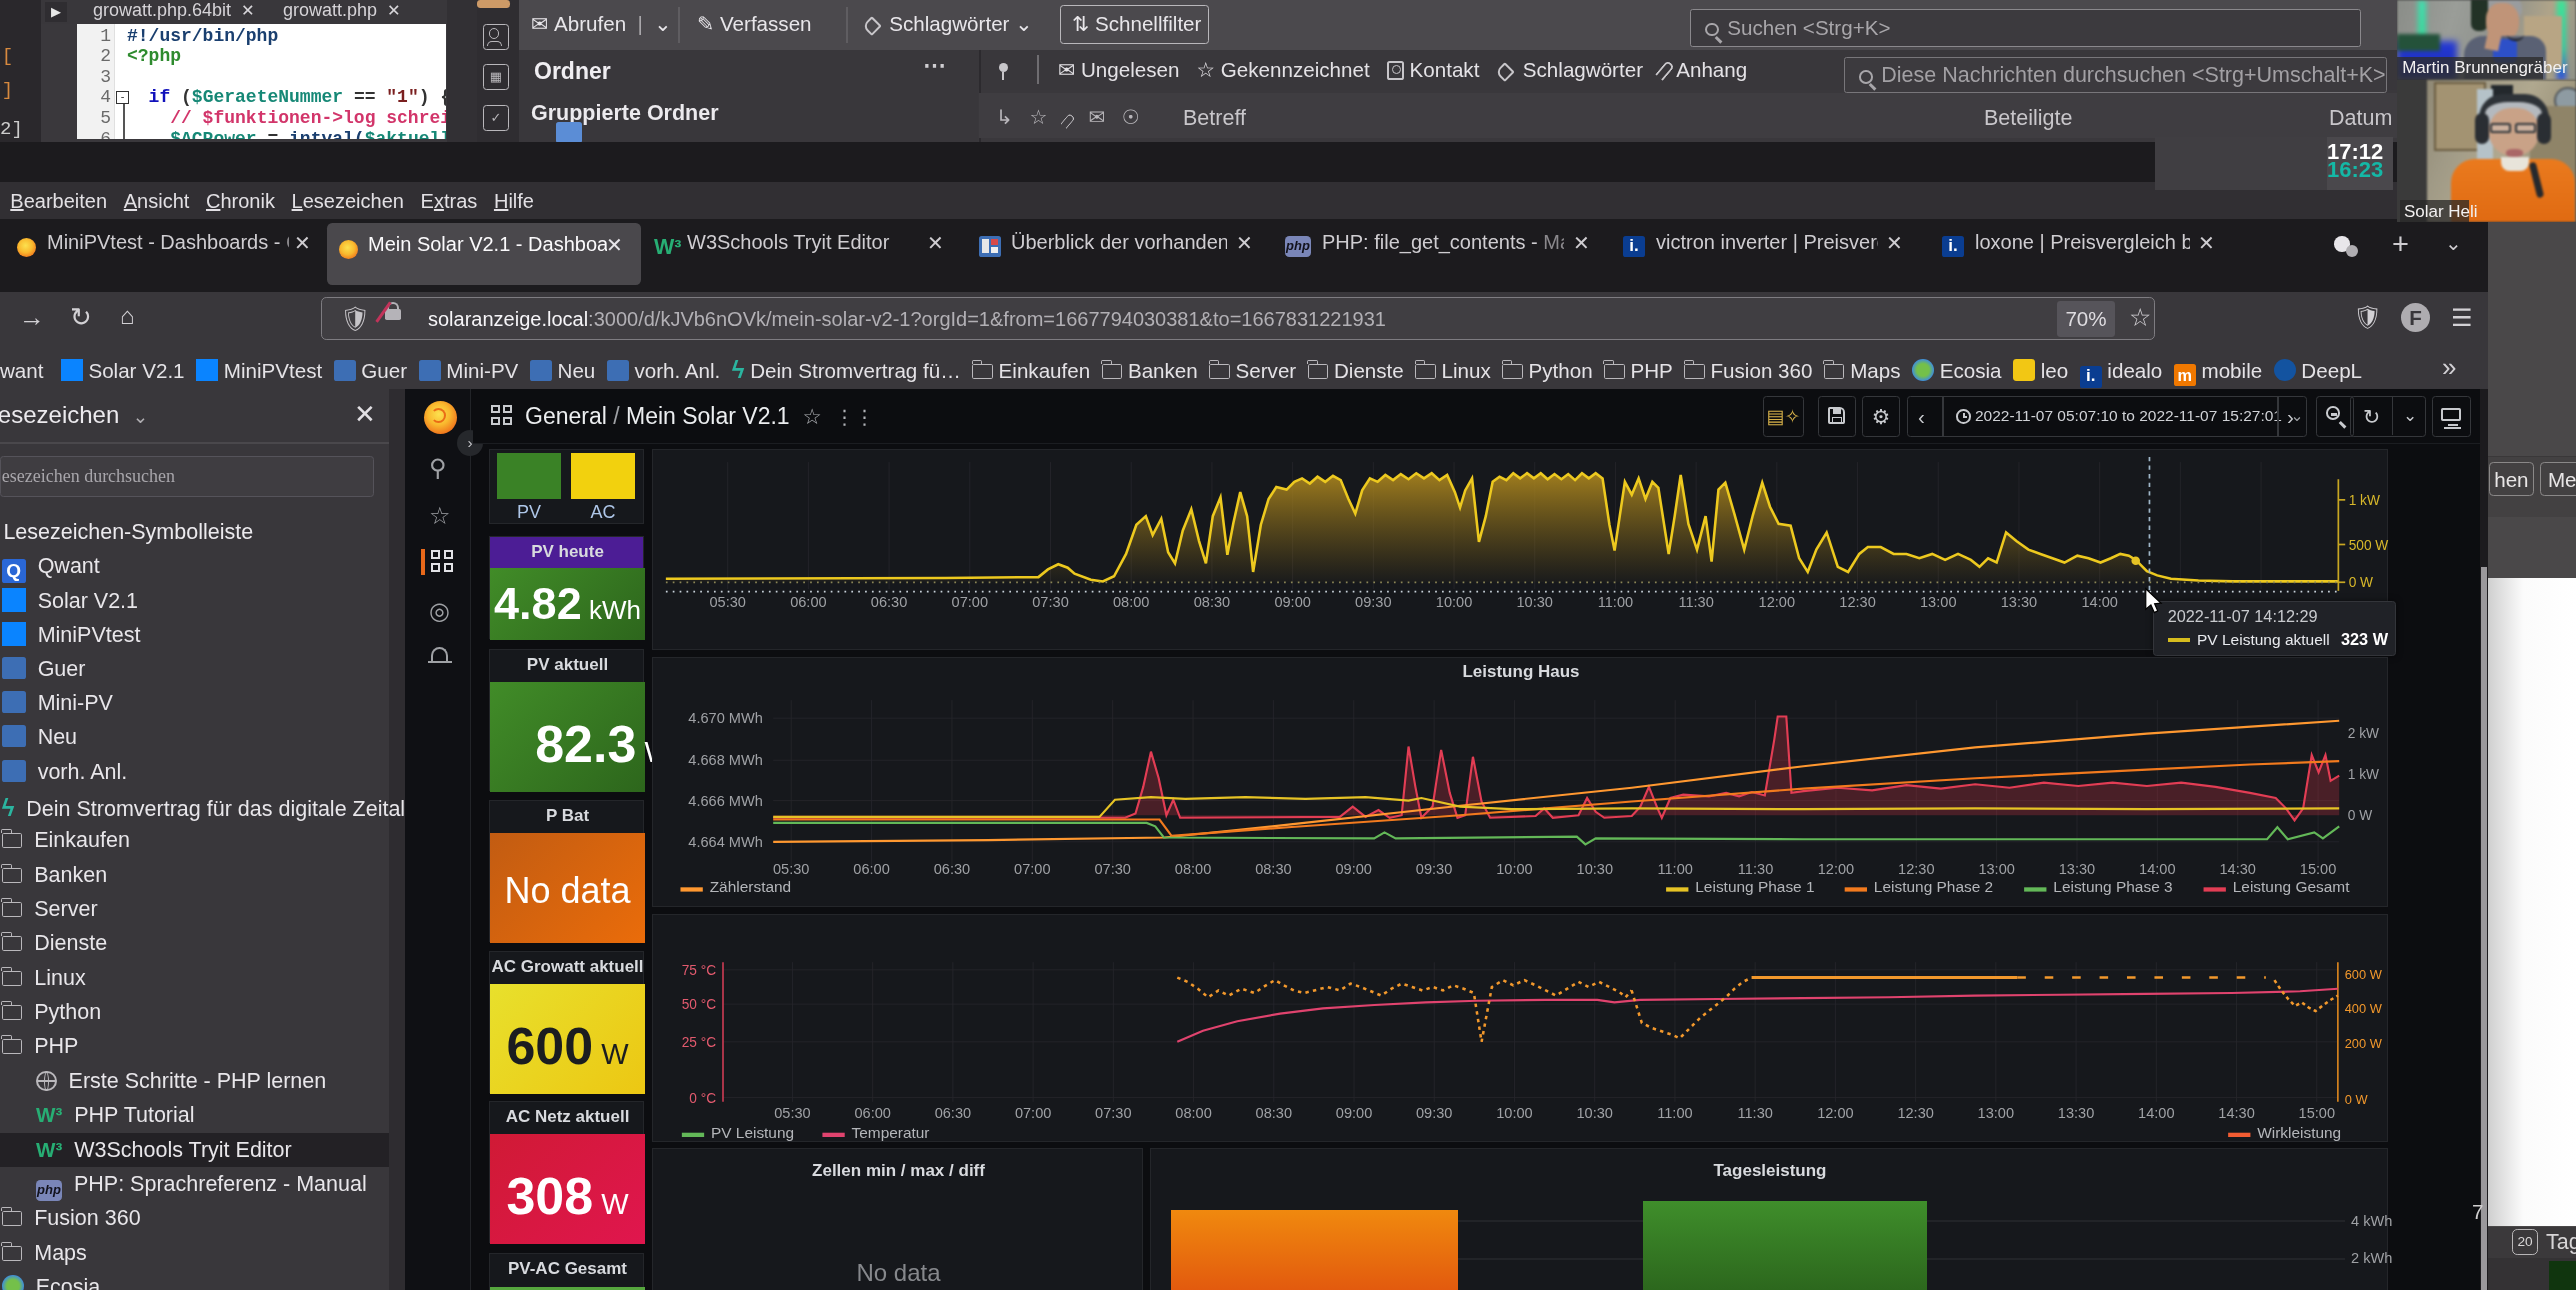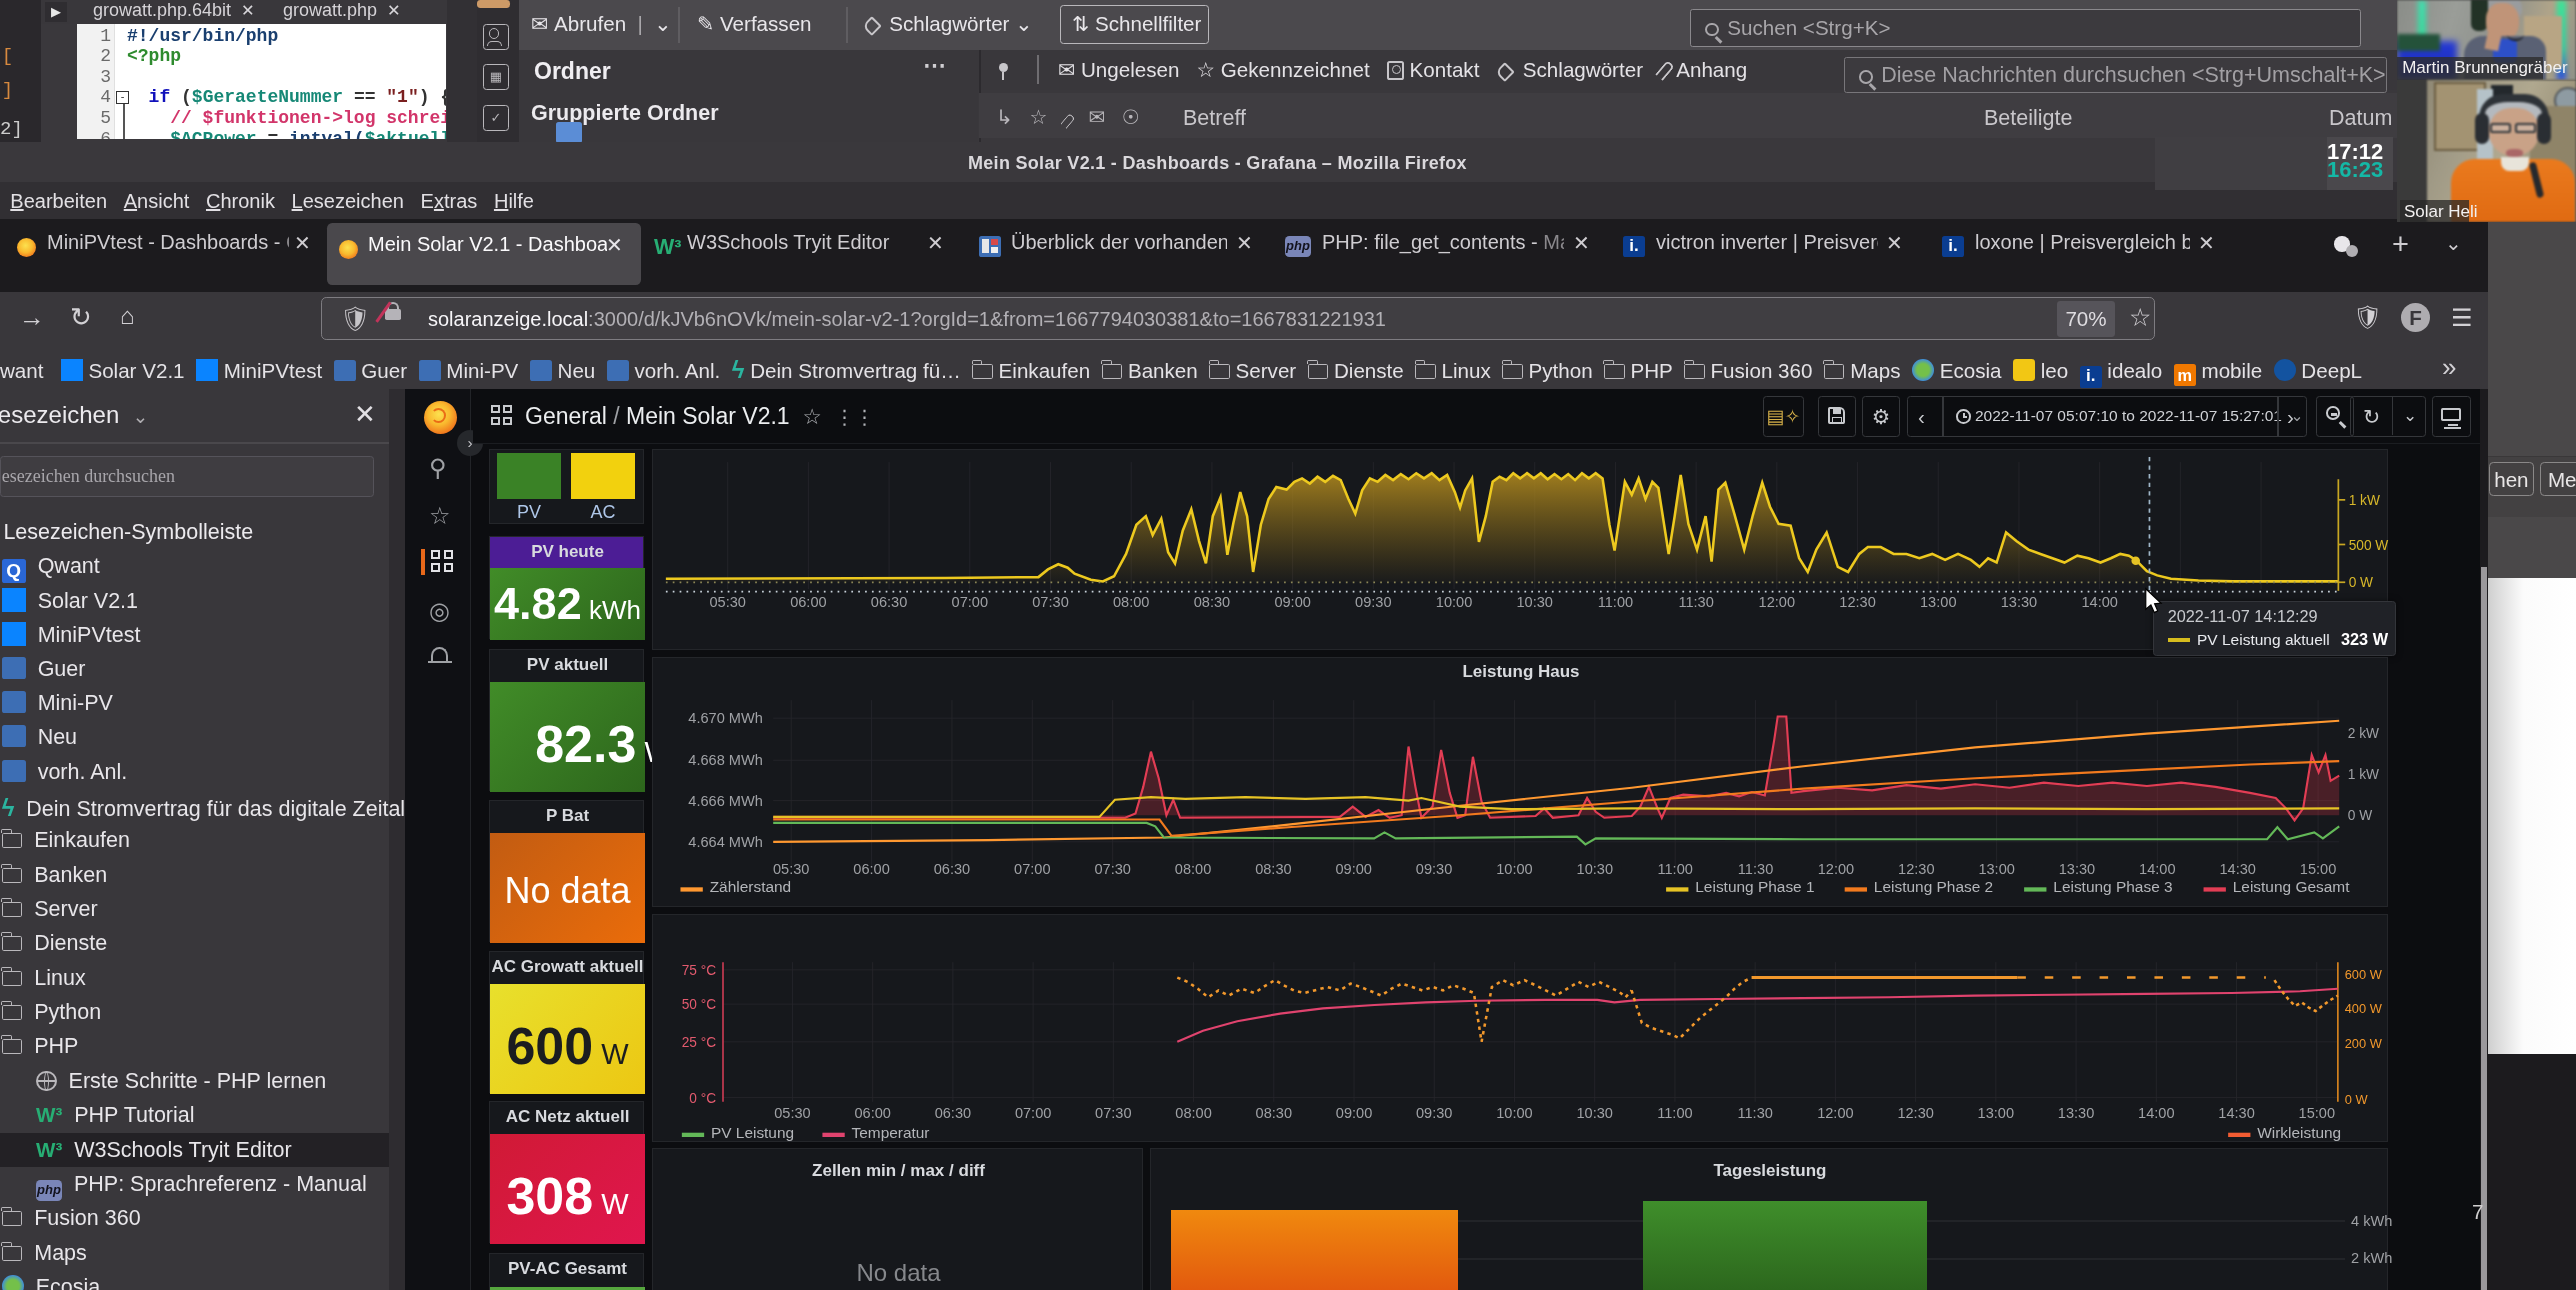--- a/index.html
+++ b/index.html
@@ -83,23 +83,20 @@
   <div class="abs" style="left:519px;top:90px;width:459px;height:52px;background:#39373b;"></div>
   <div class="abs" style="left:531px;top:101px;color:#eceaee;font-size:21.5px;font-weight:bold;">Gruppierte Ordner</div>
   <div class="abs" style="left:556px;top:122px;width:26px;height:20.6px;background:#5b8dd6;border-radius:2.6px;"></div>
   <div class="abs" style="left:979px;top:93px;width:1503px;height:45px;background:#3f3d41;"></div>
   <div class="abs" style="left:996px;top:105px;color:#b8b6ba;font-size:20px;">↳&nbsp;&nbsp;&nbsp;☆&nbsp;&nbsp;&nbsp;<span class="clip" style="width:7.7px;height:13.7px;border-width:1.7px;"></span>&nbsp;&nbsp;&nbsp;✉&nbsp;&nbsp;&nbsp;☉</div>
   <div class="abs" style="left:1183px;top:106px;color:#c8c6ca;font-size:21.5px;">Betreff</div>
   <div class="abs" style="left:1984px;top:106px;color:#c8c6ca;font-size:21.5px;">Beteiligte</div>
   <div class="abs" style="left:2329px;top:106px;color:#c8c6ca;font-size:21.5px;">Datum</div>
 </div>
 
-<div id="titlebar" class="abs" style="left:0;top:142px;width:2488px;height:40px;background:#3a383c;">
-  <div class="abs" style="left:968px;top:11px;color:#dad8dc;font-size:18px;font-weight:bold;letter-spacing:0.3px;">Mein Solar V2.1 - Dashboards - Grafana – Mozilla Firefox</div>
-</div>
 
 <div class="abs" style="left:2155px;top:137px;width:172px;height:53px;background:#403e42;z-index:6;"></div>
 <div class="abs" style="left:2327px;top:137px;width:66px;height:53px;background:#4a484c;z-index:6;">
   <div class="abs" style="left:0;top:1.7px;width:52px;color:#ffffff;font-size:22px;font-weight:bold;text-align:right;">17:12</div>
   <div class="abs" style="left:0;top:20px;width:52px;color:#14b8a6;font-size:22px;font-weight:bold;text-align:center;">16:23</div>
 </div>
 <div id="menubar" class="abs" style="left:0;top:182px;width:2488px;height:37px;background:#312f33;">
   <div class="abs" style="left:10.3px;top:7.7px;color:#e2e0e4;font-size:20px;"><u>B</u>earbeiten&nbsp;&nbsp;&nbsp;<u>A</u>nsicht&nbsp;&nbsp;&nbsp;<u>C</u>hronik&nbsp;&nbsp;&nbsp;<u>L</u>esezeichen&nbsp;&nbsp;&nbsp;E<u>x</u>tras&nbsp;&nbsp;&nbsp;<u>H</u>ilfe</div>
 </div>
 <div id="tabbar" class="abs" style="left:0;top:219px;width:2488px;height:73px;background:#1c1b1e;overflow:hidden;">
@@ -509,21 +506,21 @@
     <div class="abs" style="left:0;top:12px;width:1238px;color:#d8dade;font-size:17px;font-weight:bold;text-align:center;">Tagesleistung</div>
     <div class="abs" style="left:52px;top:71px;width:1142px;height:1.7px;background:#222428;"></div>
     <div class="abs" style="left:52px;top:109px;width:1142px;height:1.7px;background:#222428;"></div>
     <div class="abs" style="left:1200px;top:64px;color:#9fa1a5;font-size:14.6px;white-space:nowrap;">4 kWh</div>
     <div class="abs" style="left:1200px;top:101px;color:#9fa1a5;font-size:14.6px;white-space:nowrap;">2 kWh</div>
     <div class="abs" style="left:20px;top:61px;width:287px;height:82px;background:linear-gradient(180deg,#f0890e,#e2590e);"></div>
     <div class="abs" style="left:492px;top:52px;width:284px;height:90px;background:linear-gradient(180deg,#3f8e2b,#2c671d);"></div>
   </div>
 </div>
 
-<div id="rightoverlay" class="abs" style="left:2488px;top:222px;width:88px;height:832px;background:#4a4849;overflow:hidden;">
+<div id="rightoverlay" class="abs" style="left:2488px;top:222px;width:88px;height:1069px;background:#4a4849;overflow:hidden;">
   <div class="abs" style="left:0;top:234px;width:88px;height:1.7px;background:#3a3839;"></div>
   <div class="abs" style="left:0;top:235px;width:88px;height:60px;background:#434142;"></div>
   <div class="abs" style="left:0.9px;top:240px;width:45px;height:34px;border:1.7px solid #8a8888;border-radius:4.3px;color:#e8e6e6;font-size:20.6px;text-align:center;line-height:33px;">hen</div>
   <div class="abs" style="left:52px;top:240px;width:43px;height:34px;border:1.7px solid #8a8888;border-radius:4.3px;color:#e8e6e6;font-size:20.6px;line-height:33px;padding-left:6.9px;">Mel</div>
   <div class="abs" style="left:0px;top:356px;width:88px;height:648px;background:linear-gradient(90deg,#cfcfcf,#fbfbfb 40%,#ffffff);"></div>
   <div class="abs" style="left:0;top:1005px;width:88px;height:32px;background:#3b393b;">
 
     <div class="abs" style="left:24px;top:1.7px;width:26px;height:26px;border:1.7px solid #b8b6b7;border-radius:5.2px;color:#d8d6d7;font-size:13.7px;text-align:center;line-height:24px;">20</div>
     <div class="abs" style="left:58px;top:3.4px;color:#d8d6d7;font-size:21.5px;">Tag</div>
   </div>

